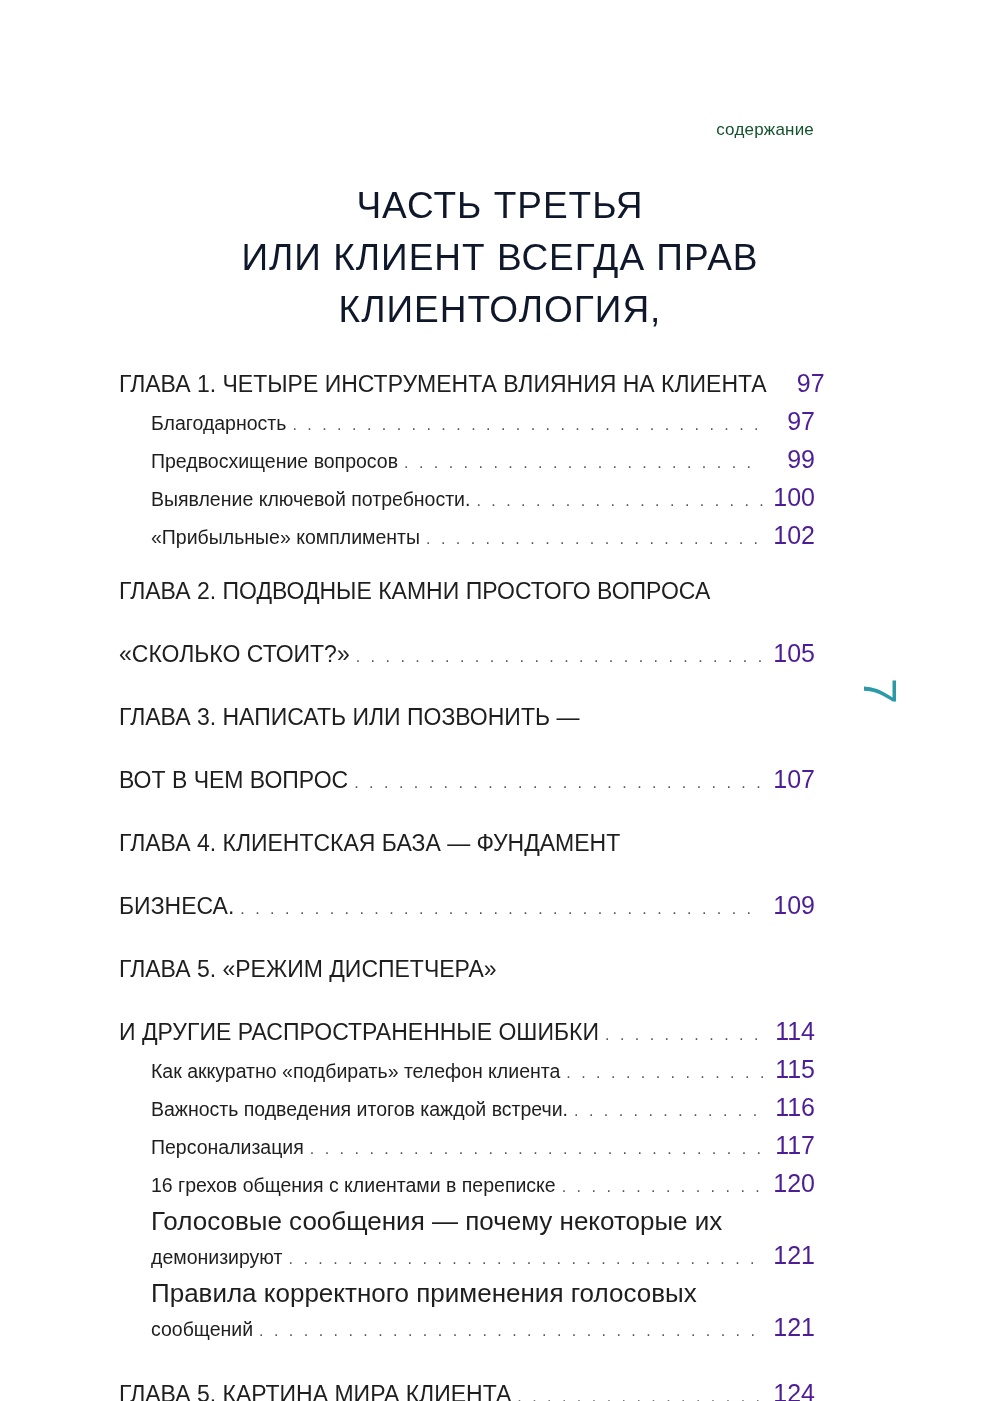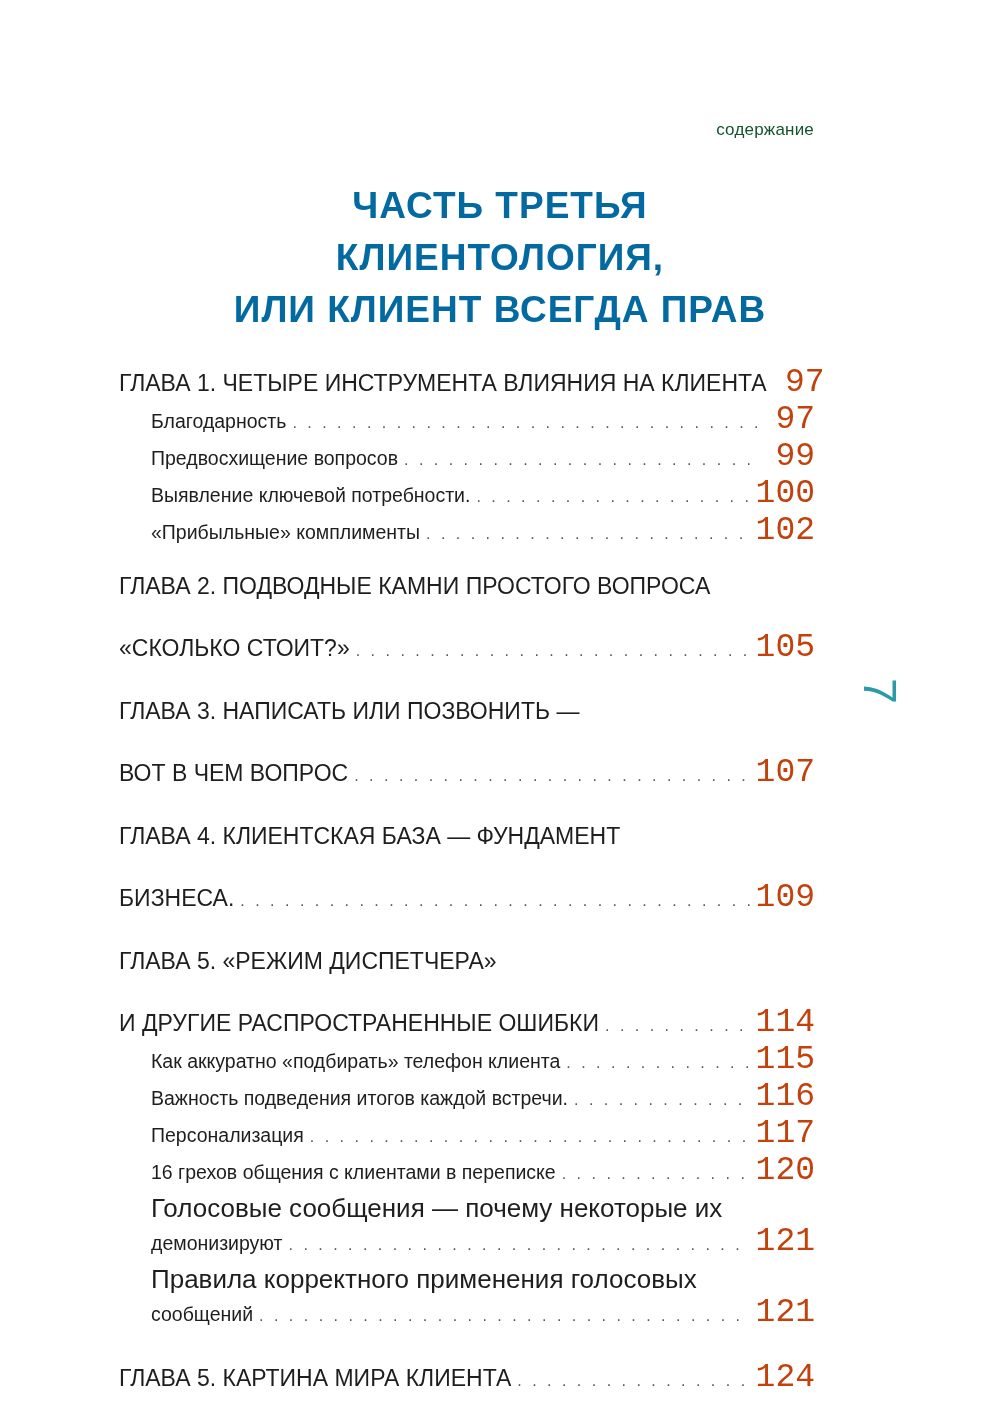--- a/index.html
+++ b/index.html
@@ -1,45 +1,45 @@
 <!DOCTYPE html>
 <html><head>
   <meta charset="utf-8">
   <style>
     html, body { margin: 0; padding: 0; background: #ffffff; }
     body { width: 1000px; height: 1401px; position: relative; overflow: hidden;
            font-family: "Liberation Sans", "DejaVu Sans", sans-serif; color: #1e1e1e; }
     .running-head { position: absolute; top: 120px; right: 186px; font-size: 17px; color: #14532d; letter-spacing: 0.2px; }
     .part-title { position: absolute; top: 180px; left: 0; width: 100%; text-align: center;
-                  color: #0369a1; font-size: 37px; line-height: 52px; letter-spacing: 1px; font-weight: bold; }
+                  color: #0f172a; font-size: 37px; line-height: 52px; letter-spacing: 1px; font-weight: normal; }
     .part-title div { display: block; }
     .page-number { position: absolute; left: 860px; top: 668px; color: #2a9aa6; font-size: 46px;
                    transform: rotate(90deg); transform-origin: center; width: 40px; text-align: center; line-height: 46px; }
     .toc { position: absolute; left: 119px; top: 338px; width: 696px; }
     .entry { display: flex; align-items: baseline; font-size: 22px; line-height: 34px; }
     .entry.chapter { font-size: 23px; margin-top: 28px; }
     .entry.section { padding-left: 32px; font-size: 19.5px; justify-content: space-between; }
     .entry .text { white-space: nowrap; }
     .entry .dots { flex: 1; overflow: hidden; white-space: nowrap; color: #555; letter-spacing: 6px; margin: 0 6px;
                    font-size: 16px; }
     .entry .dots::before { content: ". . . . . . . . . . . . . . . . . . . . . . . . . . . . . . . . . . . . . . . . . . . . . . . . . . . . . . . . . . . . . . . . . . . . . . . . . . . . . . . . . . . . . . . . . . . . . . . . ."; letter-spacing: 3px; }
-    .entry .page { color: #c2410c; font-size: 33px; min-width: 46px; text-align: right; font-family: Liberation Mono, monospace; }
+    .entry .page { color: #4c1d95; font-size: 25px; min-width: 46px; text-align: right; }
     .line { font-size: 23px; line-height: 34px; white-space: nowrap; }
     .section .line { font-size: 26px; }
     .block { margin-bottom: 22px; }
   </style>
 </head>
 <body>
 
 <div class="running-head">содержание</div>
 
 <div class="part-title">
   <div>ЧАСТЬ ТРЕТЬЯ</div>
+  <div>ИЛИ КЛИЕНТ ВСЕГДА ПРАВ</div>
   <div>КЛИЕНТОЛОГИЯ,</div>
-  <div>ИЛИ КЛИЕНТ ВСЕГДА ПРАВ</div>
 </div>
 
 <div class="page-number">7</div>
 
 <div class="toc">
 
   <div class="block" style="margin-bottom:18px;">
     <div class="entry chapter">
       <span class="text">ГЛАВА 1. ЧЕТЫРЕ ИНСТРУМЕНТА ВЛИЯНИЯ НА КЛИЕНТА</span>
       <span class="dots"></span>

